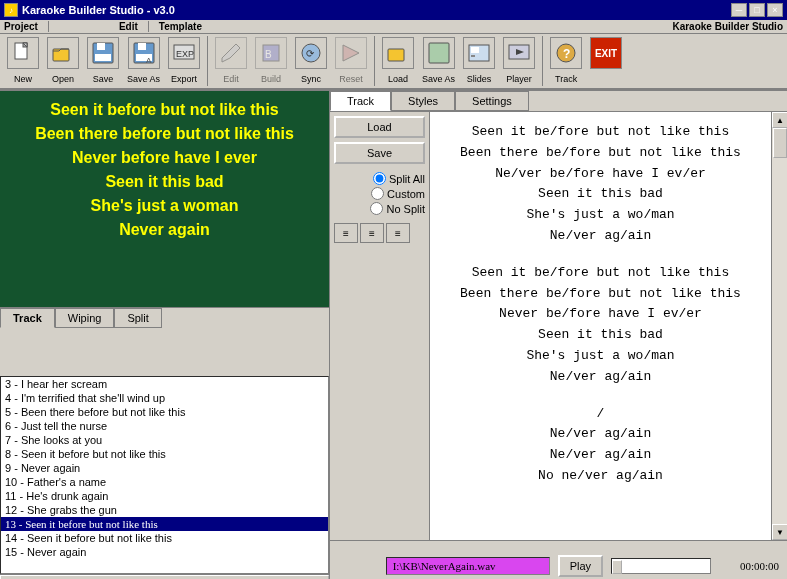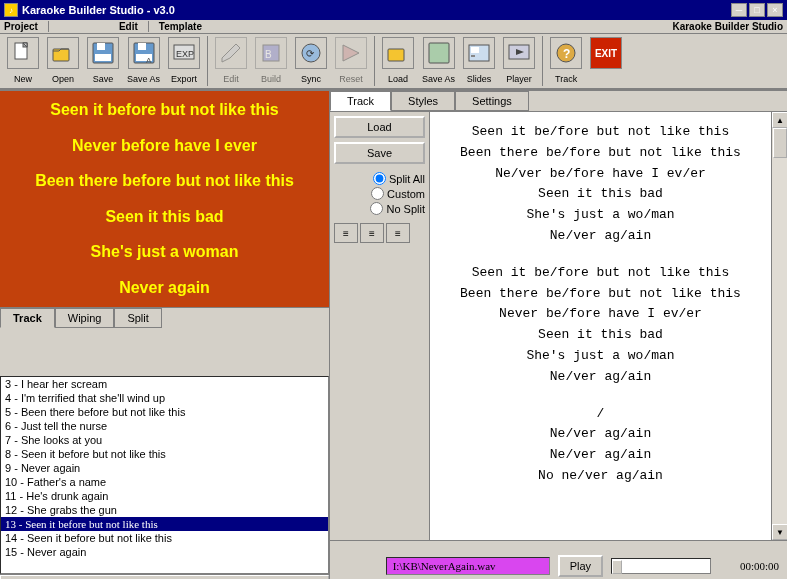--- a/index.html
+++ b/index.html
@@ -73,26 +73,26 @@
       display: flex;
       height: calc(579px - 20px - 60px);
     }
     .left-panel {
       width: 330px;
       display: flex;
       flex-direction: column;
       border-right: 1px solid #808080;
     }
     .preview-area {
-      background: #c2410c;
+      background: #14532d;
       flex: 1;
       display: flex;
       flex-direction: column;
       align-items: center;
-      justify-content: space-between;
+      justify-content: flex-start;
       gap: 6px;
       padding: 10px;
     }
     .preview-line {
       color: #ffff00;
       font-size: 16px;
       font-weight: bold;
       text-align: center;
       font-family: Arial, sans-serif;
     }
@@ -481,22 +481,22 @@
     </div>
   </div>
 </div>
 
 <div class="main-content">
 
   <div class="left-panel">
 
     <div class="preview-area">
       <div class="preview-line">Seen it before but not like this</div>
+      <div class="preview-line">Been there before but not like this</div>
       <div class="preview-line">Never before have I ever</div>
-      <div class="preview-line">Been there before but not like this</div>
       <div class="preview-line">Seen it this bad</div>
       <div class="preview-line">She's just a woman</div>
       <div class="preview-line">Never again</div>
     </div>
 
     <div class="track-tabs">
       <div class="track-tab active">Track</div>
       <div class="track-tab">Wiping</div>
       <div class="track-tab">Split</div>
     </div>

